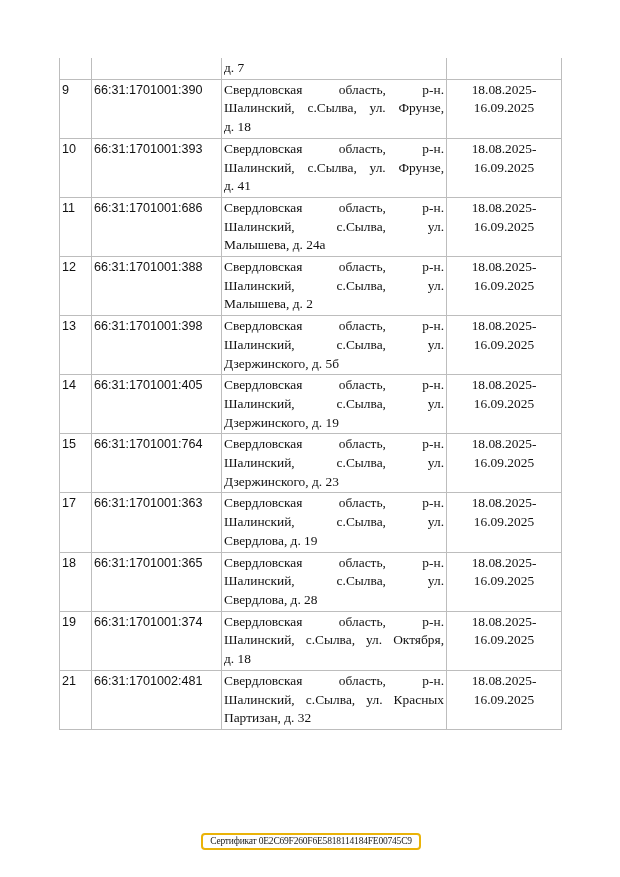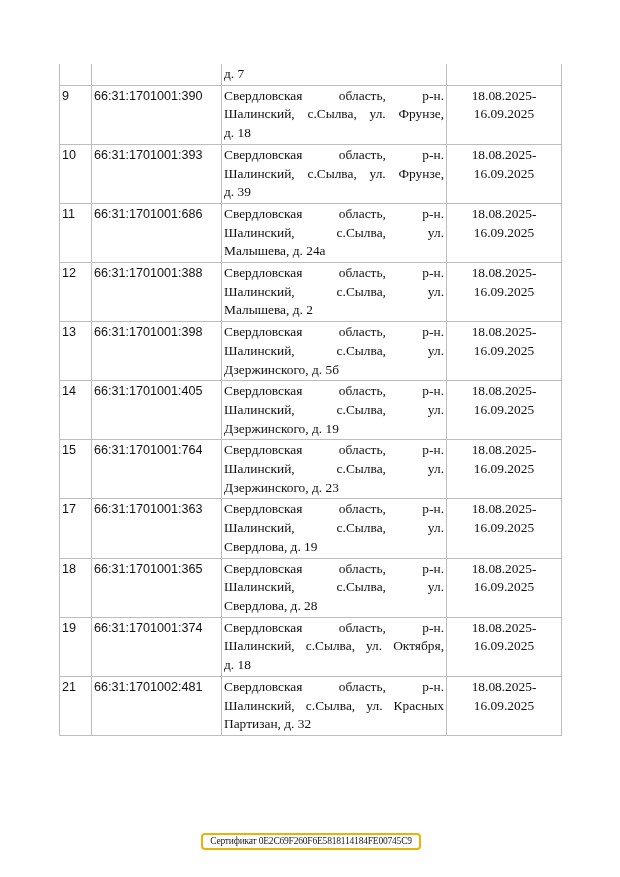--- a/index.html
+++ b/index.html
@@ -1,18 +1,18 @@
 <!DOCTYPE html>
 <html><head>
 <meta charset="utf-8">
 <style>
   html, body { margin: 0; padding: 0; background: #ffffff; }
   body { width: 620px; height: 877px; position: relative; overflow: hidden;
          font-family: "Liberation Serif", serif; color: #111; }
-  .tbl { position: absolute; left: 59px; top: 64px; width: 501px;
+  .tbl { position: absolute; left: 59px; top: 58px; width: 501px;
          border-collapse: collapse; table-layout: fixed; font-size: 13.4px; line-height: 18.7px; }
   .tbl td { border: 1px solid #bdbdbd; vertical-align: top; padding: 1px 2px 1px 2px; }
   .tbl td.c1 { width: 27px; font-family: "Liberation Sans", sans-serif; font-size: 12.6px; }
   .tbl td.c2 { width: 125px; font-family: "Liberation Sans", sans-serif; font-size: 12.6px; }
   .tbl td.c3 { width: 220px; text-align: justify; text-align-last: left; }
   .tbl td.c4 { width: 110px; text-align: center; }
   .tbl tr.first td { border-top: none; }
   .addr .l { display: block; text-align: justify; text-align-last: justify; }
   .addr .last { display: block; text-align: center; }
   .date span { display: block; }
@@ -43,21 +43,21 @@
           <span>18.08.2025-</span>
           <span>16.09.2025</span>
         </td>
       </tr>
       <tr>
         <td class="c1">10</td>
         <td class="c2">66:31:1701001:393</td>
         <td class="c3 addr">
           <span class="l">Свердловская область, р-н.</span>
           <span class="l">Шалинский, с.Сылва, ул. Фрунзе,</span>
-          <span class="last">д. 39</span>
+          <span class="last">д. 41</span>
         </td>
         <td class="c4 date">
           <span>18.08.2025-</span>
           <span>16.09.2025</span>
         </td>
       </tr>
       <tr>
         <td class="c1">11</td>
         <td class="c2">66:31:1701001:686</td>
         <td class="c3 addr">

